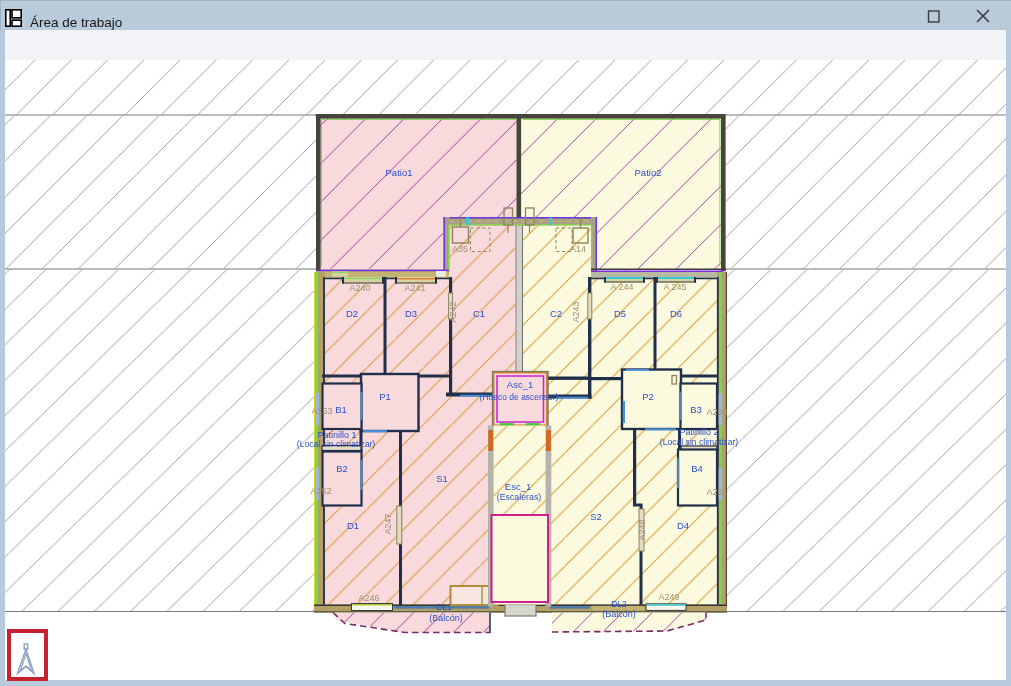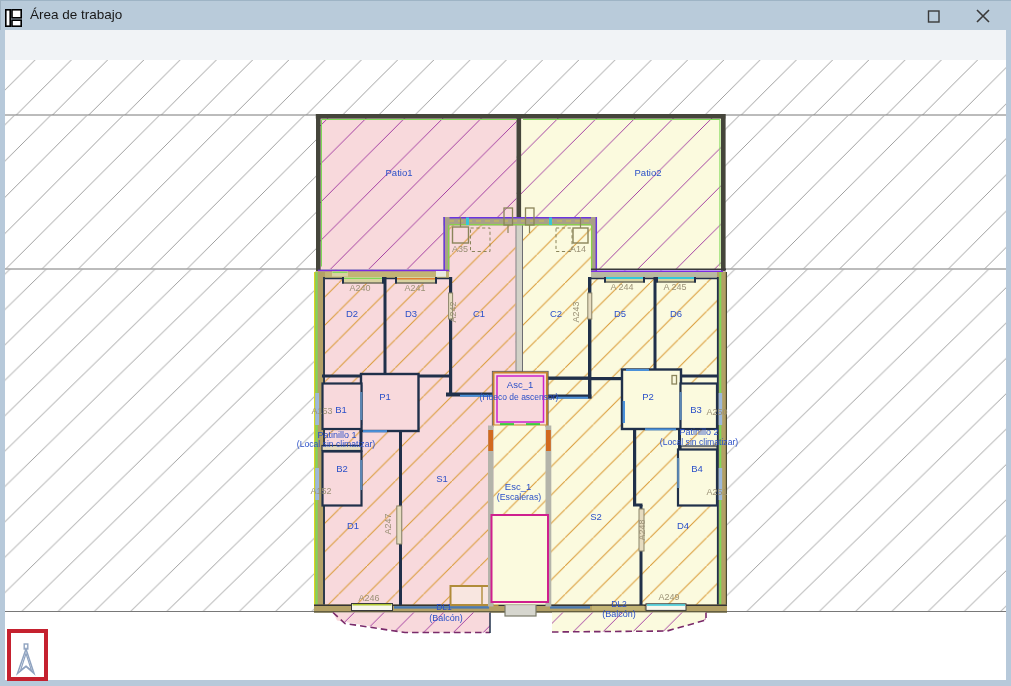--- a/index.html
+++ b/index.html
@@ -407,21 +407,21 @@
 </svg>
 
 <div class="abs" style="left:0;top:0;width:1011px;height:30px;background:#b9cbda;border-top:1px solid #9eb4c5;"></div>
 
 <svg class="abs" style="left:0;top:0;" width="30" height="30" viewBox="0 0 30 30">
   <rect x="5.8" y="9.8" width="4.4" height="16.4" fill="#fff" stroke="#000" stroke-width="1.6"></rect>
   <rect x="12" y="9.8" width="9.2" height="8" fill="#fff" stroke="#000" stroke-width="1.6"></rect>
   <rect x="12" y="20.2" width="9.2" height="6" fill="#fff" stroke="#000" stroke-width="1.6"></rect>
 </svg>
 
-<div class="abs" style="left:30px;top:7px;font-size:13.5px;color:#181818;">Área de trabajo</div>
+<div class="abs" style="left:30px;top:15px;font-size:13.5px;color:#181818;">Área de trabajo</div>
 
 <svg class="abs" style="left:922px;top:6px;" width="24" height="20" viewBox="0 0 24 20">
   <rect x="6.5" y="5" width="10.5" height="11" fill="none" stroke="#3a3a3a" stroke-width="1.4"></rect>
 </svg>
 
 <svg class="abs" style="left:970px;top:6px;" width="26" height="20" viewBox="0 0 26 20">
   <path d="M7 4 L19 16 M19 4 L7 16" stroke="#3a3a3a" stroke-width="1.6" fill="none"></path>
 </svg>
 
 <div class="abs" style="left:5px;top:30px;width:1001px;height:30px;background:#f1f3f6;"></div>

